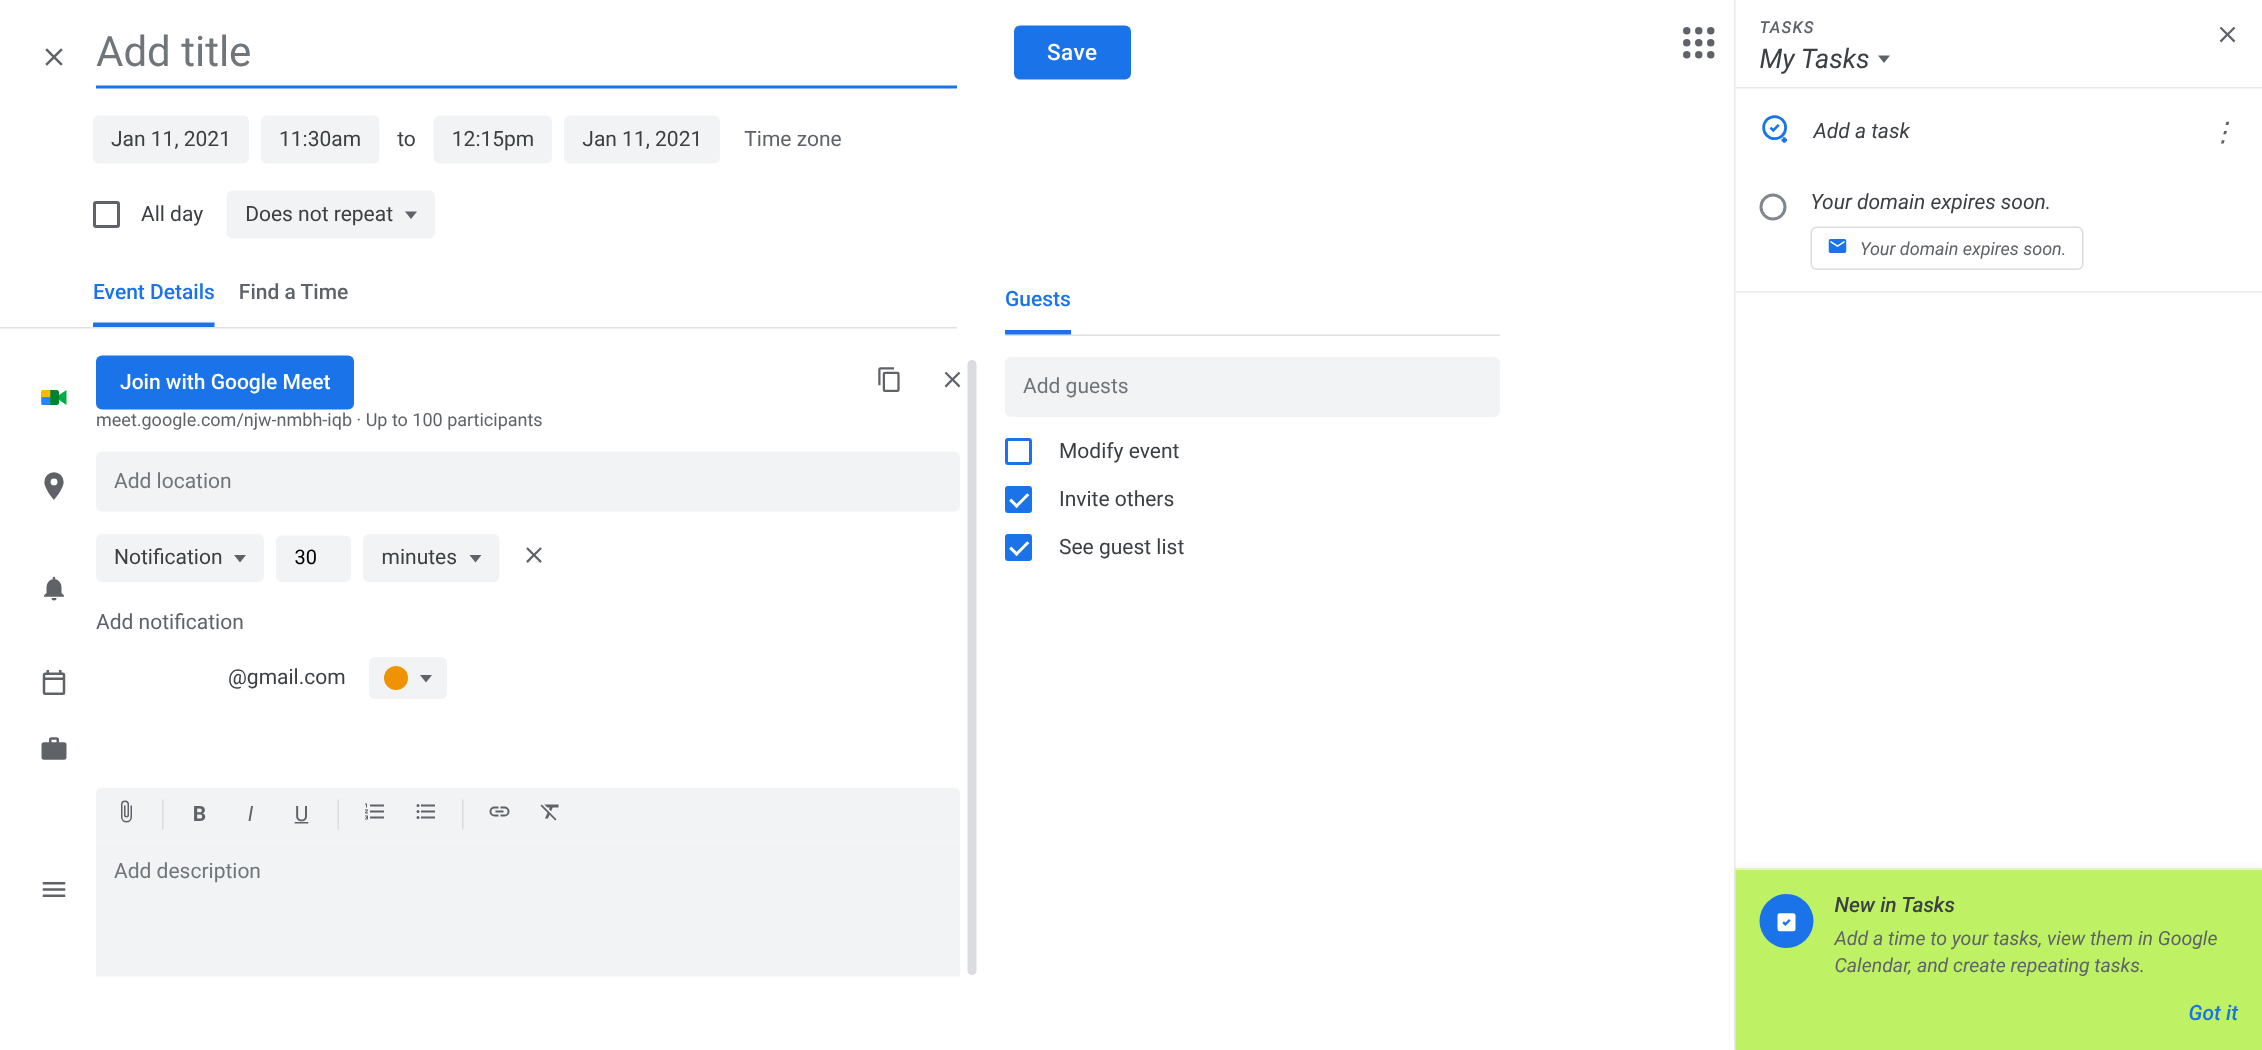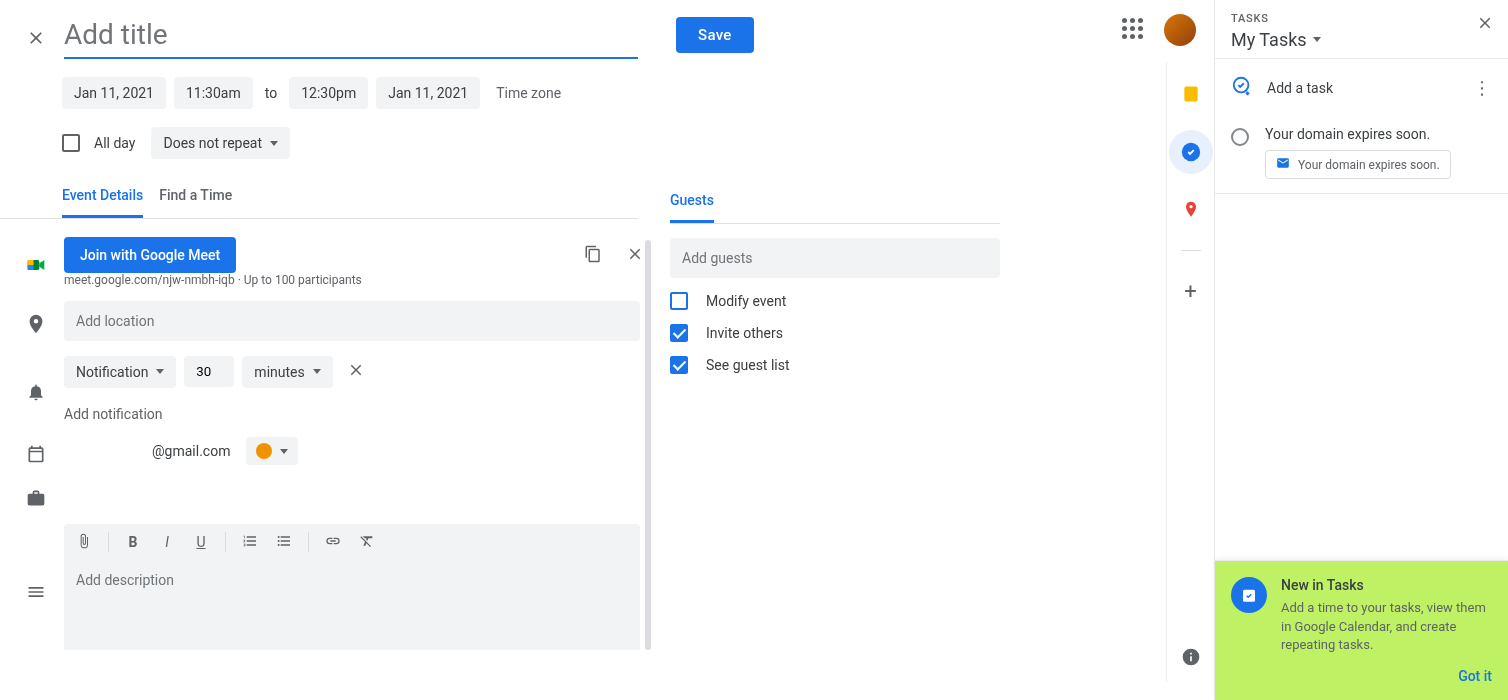--- a/index.html
+++ b/index.html
@@ -85,21 +85,21 @@
 
 
 .side-rail { position: absolute; right: 294px; top: 62px; width: 48px; display: flex; flex-direction: column; align-items: center; gap: 18px; border-left:1px solid #eee; padding-top:14px; height: 620px; }
 .rail-item { width: 36px; height: 36px; border-radius: 50%; display: flex; align-items: center; justify-content: center; cursor: pointer; }
 .rail-item.active { background: #e8f0fe; width:44px; height:44px; }
 .rail-sep { width: 20px; height: 1px; background: #dadce0; margin: 4px 0; }
 .rail-plus { color: #5f6368; font-size: 22px; }
 .info-icon { position: absolute; bottom: 12px; color: #5f6368; cursor: pointer; left:50%; transform:translateX(-50%);}
 
 
-.tasks-panel { position: absolute; right: 0; top: 0; width: 294px; height: 700px; border-left: 1px solid #e8eaed; background: #fff; }
+.tasks-panel { position: absolute; right: 0; top: 0; width: 352px; height: 700px; border-left: 1px solid #e8eaed; background: #fff; font-style: italic; }
 .tasks-header { padding: 12px 16px 8px 16px; position: relative; }
 .tasks-label { font-size: 11px; letter-spacing: 0.8px; color: #5f6368; font-weight: 500; }
 .tasks-list-name { font-size: 18px; color: #3c4043; margin-top: 4px; display: flex; align-items: center; gap: 6px; cursor: pointer; }
 .tasks-close { position: absolute; right: 14px; top: 14px; color: #5f6368; cursor: pointer; }
 .tasks-divider { border-bottom: 1px solid #e8eaed; }
 .task-add { padding: 16px; display: flex; align-items: center; gap: 14px; position: relative; }
 .task-add-icon { color: #1a73e8; }
 .task-add-text { color: #3c4043; cursor: pointer; }
 .task-menu { position: absolute; right: 16px; color: #5f6368; cursor: pointer; font-size: 18px; letter-spacing:1px; }
 
@@ -145,21 +145,21 @@
       <span></span>
       <span></span>
     </div>
   <div class="avatar"></div>
 </div>
 
 <div class="row daterow">
   <div class="chip">Jan 11, 2021</div>
   <div class="chip">11:30am</div>
   <span class="to-text">to</span>
-  <div class="chip">12:30pm</div>
+  <div class="chip">12:15pm</div>
   <div class="chip">Jan 11, 2021</div>
   <span class="timezone">Time zone</span>
 </div>
 
 <div class="row alldayrow">
   <span class="checkbox"></span>
   <span class="allday-label">All day</span>
   <div class="dropdown-chip">
       <span>Does not repeat</span>
       <span class="caret"></span>

